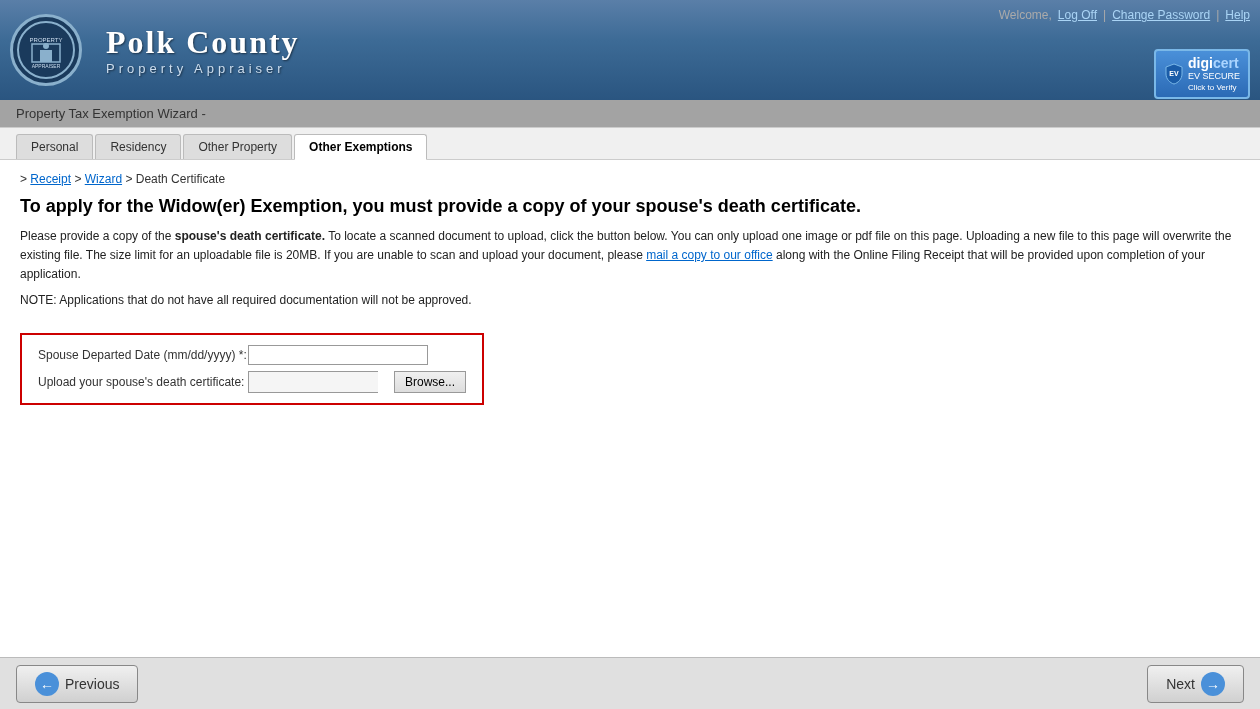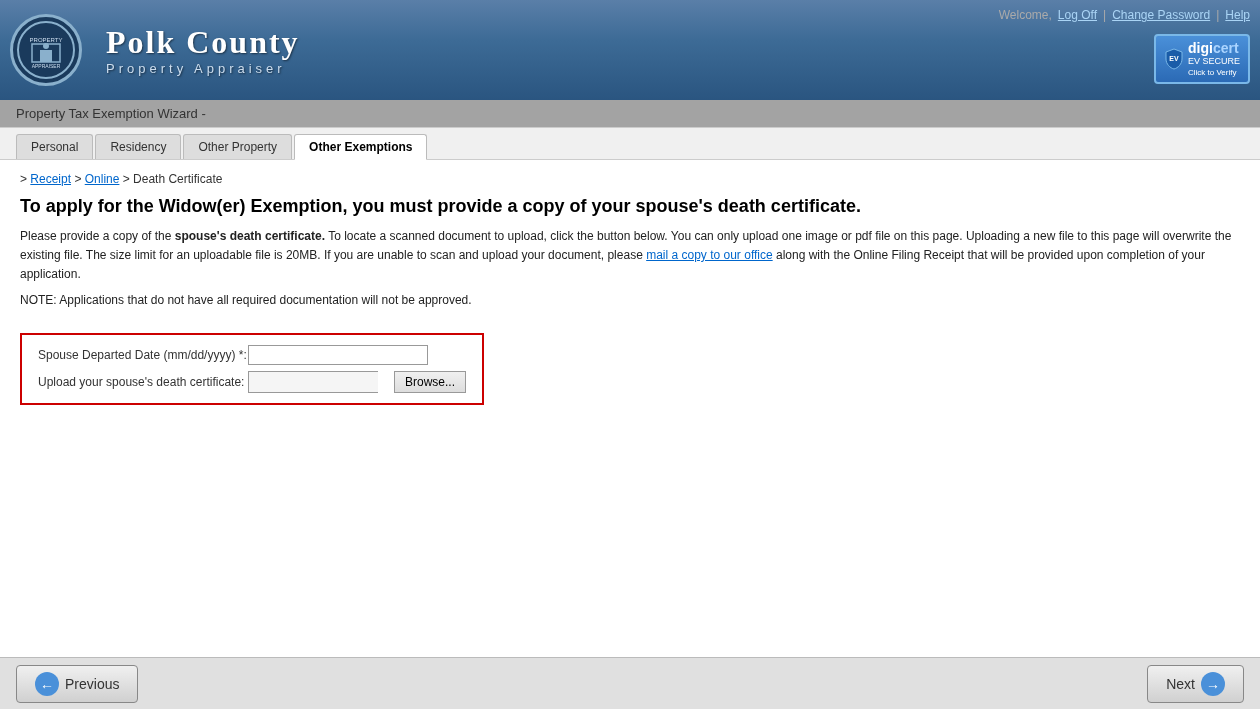--- a/index.html
+++ b/index.html
@@ -59,21 +59,21 @@
     }
     .header-top-right a {
       color: #aad4f5;
       text-decoration: underline;
       cursor: pointer;
       font-size: 12px;
     }
     .header-top-right span { color: #aaa; }
     .digicert-badge {
       position: absolute;
-      bottom: 16px;
+      bottom: 1px;
       right: 10px;
       background: linear-gradient(180deg, #4a90d9 0%, #2b6ab5 100%);
       border: 2px solid #7ab8e8;
       border-radius: 4px;
       padding: 4px 8px;
       display: flex;
       align-items: center;
       gap: 4px;
       cursor: pointer;
     }
@@ -302,21 +302,21 @@
   <div class="tab active">Other Exemptions</div>
 </div>
 
 <div class="content">
 
   
   <div class="breadcrumb-nav">
     <span>&gt; </span>
     <a>Receipt</a>
     <span> &gt; </span>
-    <a>Online</a>
+    <a>Wizard</a>
     <span> &gt; </span>
     <span>Death Certificate</span>
   </div>
 
   
   <div class="main-heading">To apply for the Widow(er) Exemption, you must provide a copy of your spouse's death certificate.</div>
 
   
   <p class="body-text">
     Please provide a copy of the <strong>spouse's death certificate.</strong> To locate a scanned document to upload, click the button below. You can only upload one image or pdf file on this page. Uploading a new file to this page will overwrite the existing file. The size limit for an uploadable file is 20MB. If you are unable to scan and upload your document, please <a>mail a copy to our office</a> along with the Online Filing Receipt that will be provided upon completion of your application.

